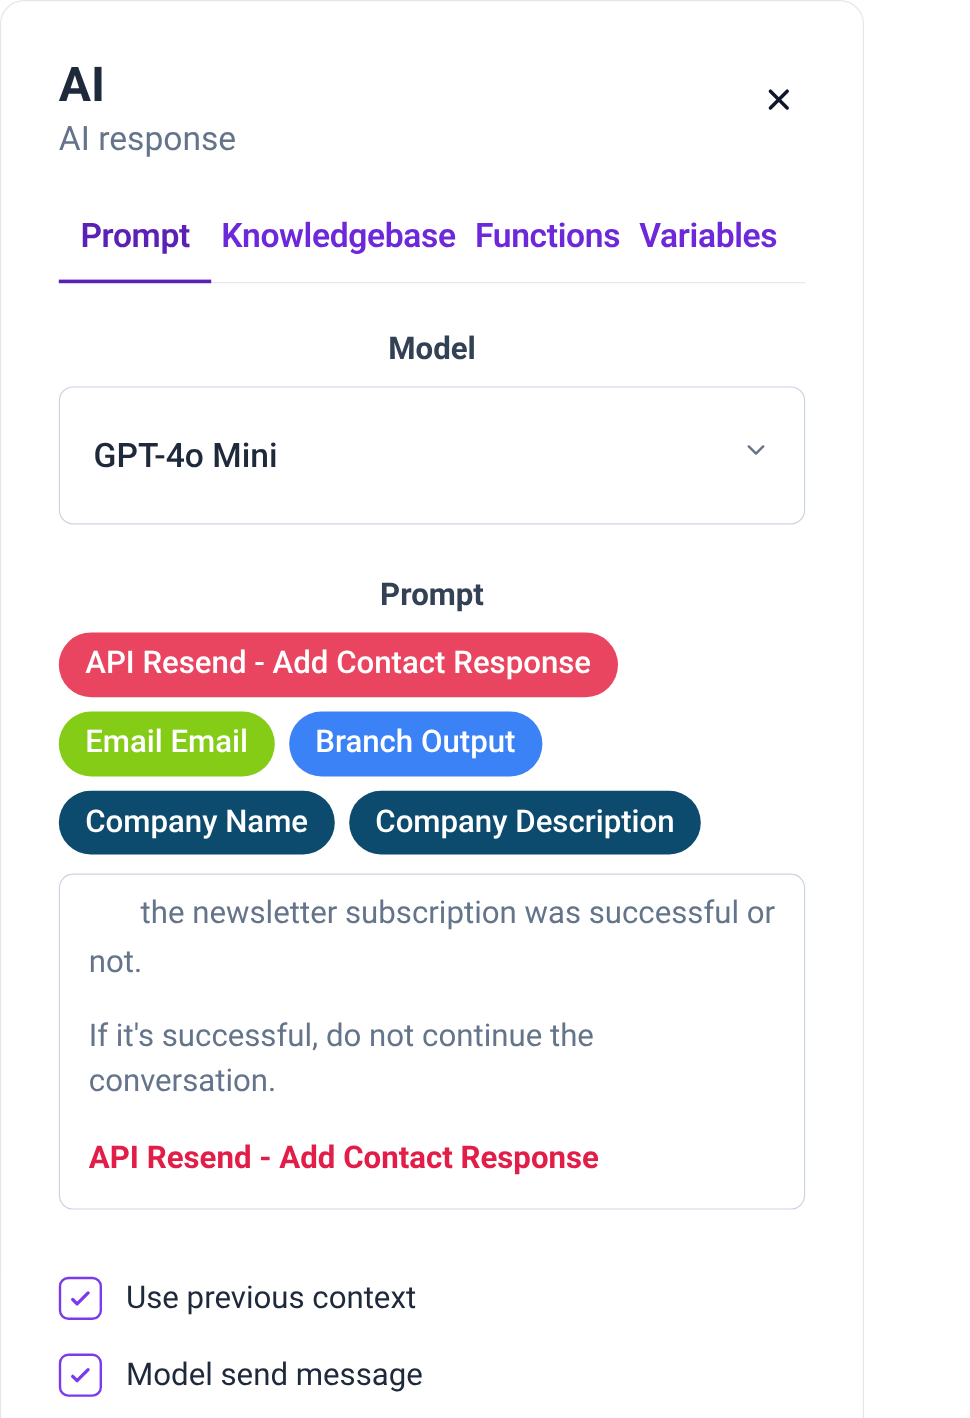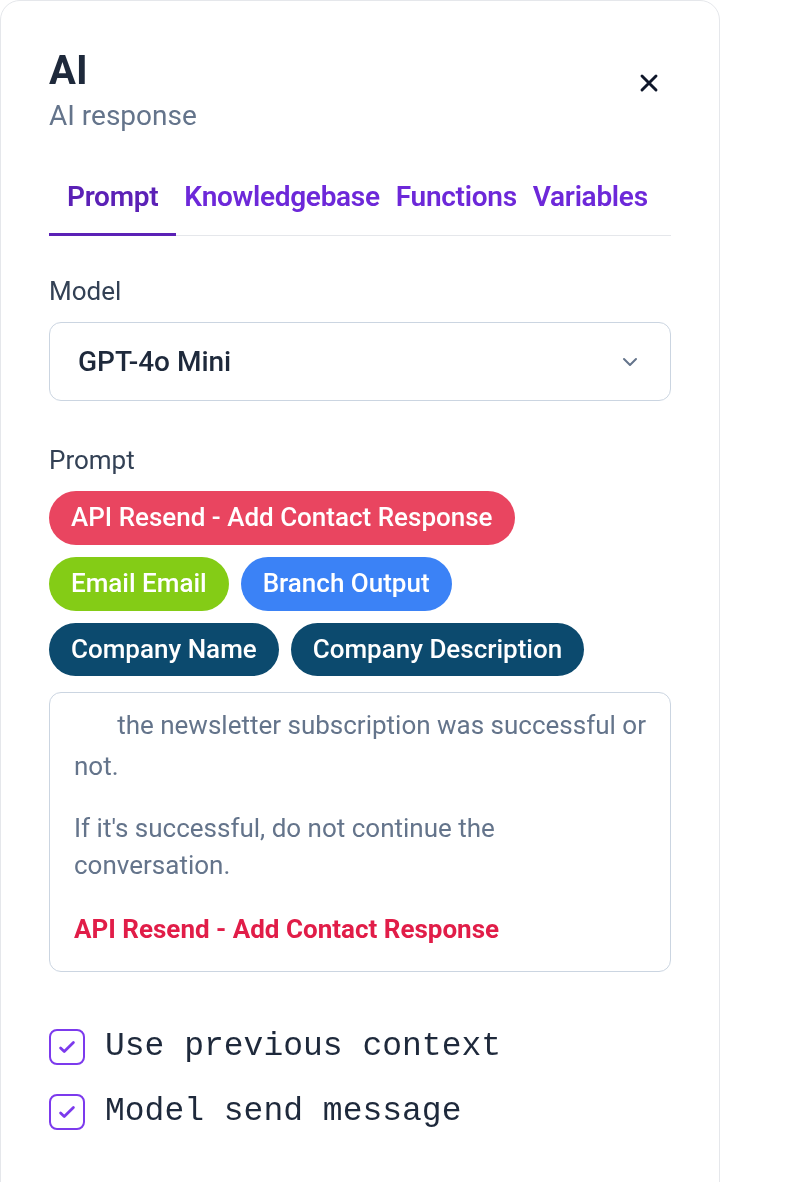--- a/index.html
+++ b/index.html
@@ -69,32 +69,32 @@
     color: #5b21b6;
     border-bottom: 3px solid #5b21b6;
     margin-bottom: -1px;
     padding-left: 18px;
     padding-right: 18px;
   }
   .field-label {
     font-size: 26px;
     color: #334155;
     margin-bottom: 16px;
-    font-weight: 400;
+    font-weight: 700;
+    text-align: center;
   }
   .select {
     width: 100%;
     border: 1px solid #cbd5e1;
     border-radius: 12px;
-    padding: 22px 28px;
+    padding: 40px 28px;
     font-size: 28px;
     color: #1e293b;
     display: flex;
     justify-content: space-between;
-    align-items: center;
     cursor: pointer;
     margin-bottom: 44px;
     background: #fff;
     font-weight: 500;
   }
   .select svg {
     width: 24px;
     height: 24px;
     stroke: #64748b;
     stroke-width: 2;
@@ -162,23 +162,22 @@
     cursor: pointer;
   }
   .checkbox svg {
     width: 22px;
     height: 22px;
     stroke: #7c3aed;
     stroke-width: 3;
     fill: none;
   }
   .checkbox-label {
-    font-size: 33px;
-    color: #1e293b;
-    font-family: Liberation Mono, monospace;
+    font-size: 26px;
+    color: #1e293b;
   }
   .truncated-top {
     overflow: hidden;
     white-space: nowrap;
     color: #94a3b8;
   }
 </style>
 </head>
 <body>
 

